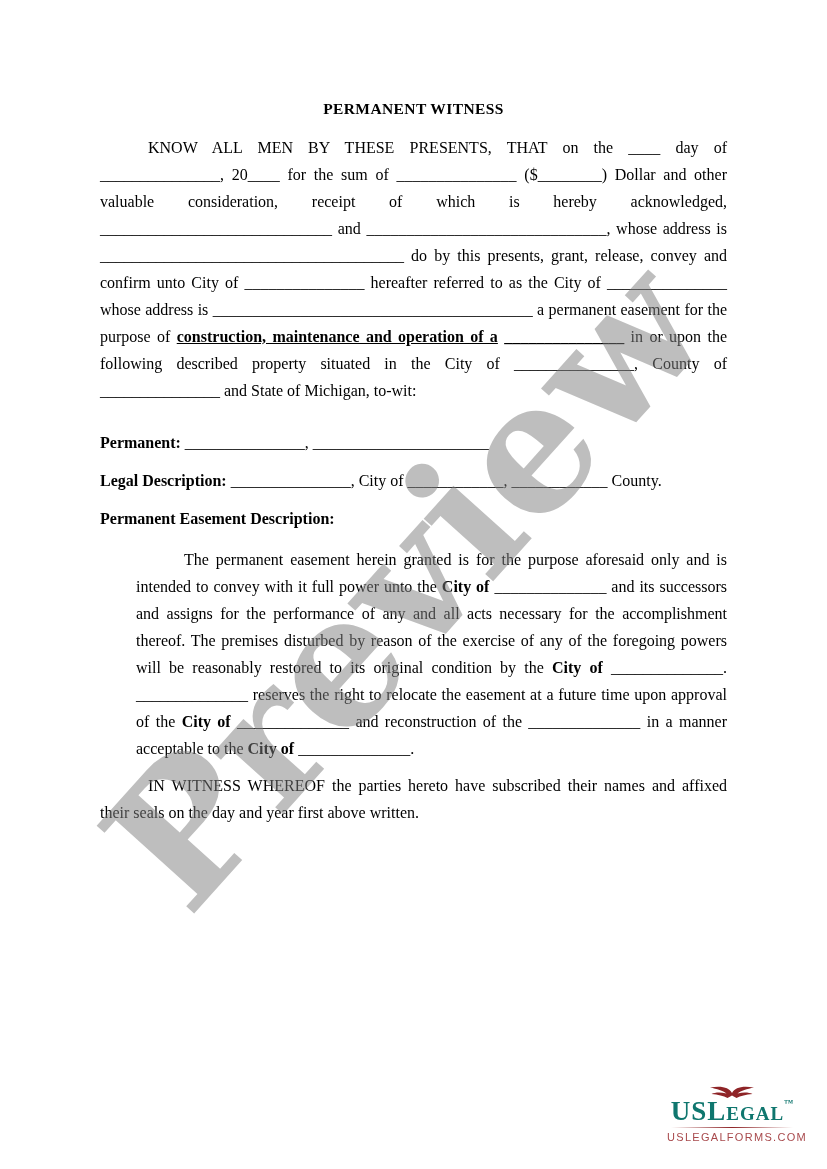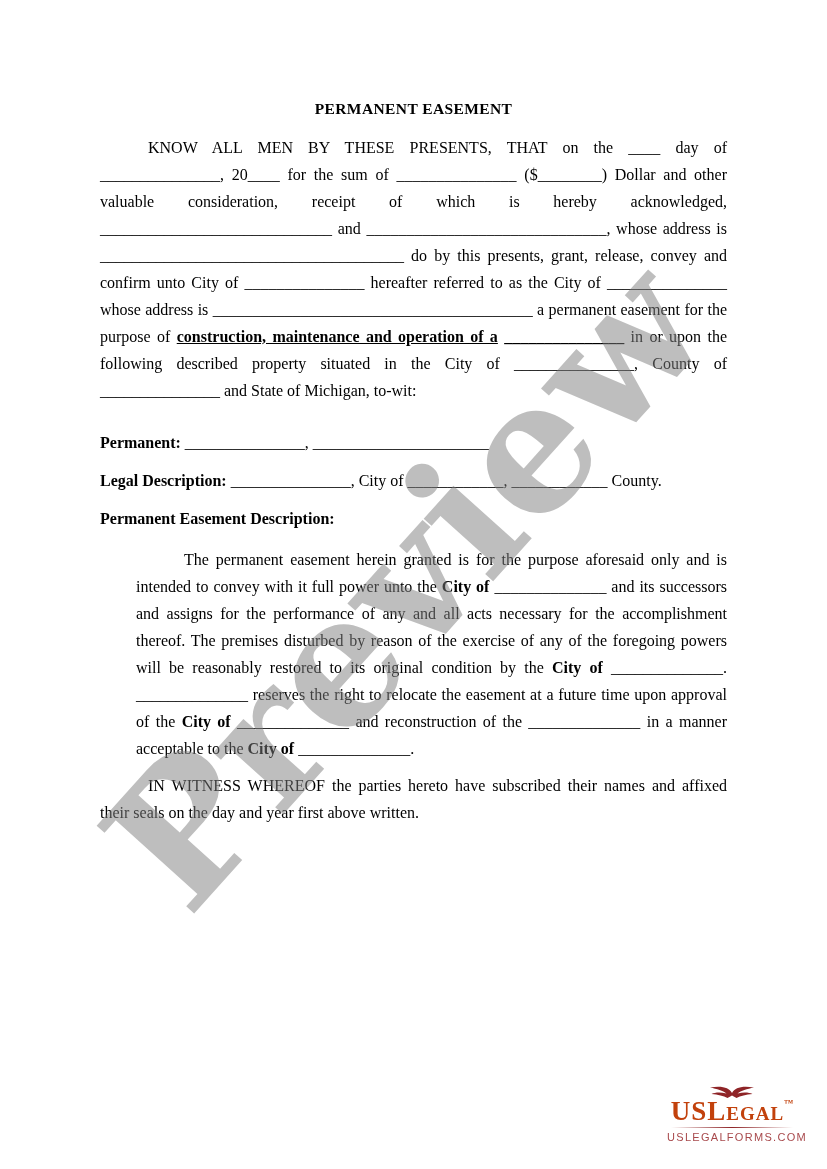--- a/index.html
+++ b/index.html
@@ -72,21 +72,21 @@
     width: 130px;
   }
   .logo .eagle { display: block; margin: 0 auto -2px auto; }
   .logo .brand {
     font-family: "Liberation Serif", serif;
     font-variant: small-caps;
     font-weight: 700;
     font-size: 27px;
     line-height: 1.05;
     letter-spacing: 1px;
-    color: #c2410c;
+    color: #0f766e;
     white-space: nowrap;
   }
   .logo .brand sup {
     font-size: 9px;
     font-variant: normal;
     vertical-align: 14px;
     letter-spacing: 0;
   }
   .logo .rule {
     height: 1px;
@@ -103,21 +103,21 @@
 </style>
 </head>
 <body>
 
 <div class="page">
 
   <div class="watermark">Preview</div>
 
   <div class="content">
 
-    <div class="doc-title">PERMANENT EASEMENT</div>
+    <div class="doc-title">PERMANENT WITNESS</div>
 
     <p class="para indent"><span>KNOW ALL MEN BY THESE PRESENTS, THAT on the ____ day of _______________, 20____ for the sum of _______________ ($________) Dollar and other valuable consideration, receipt of which is hereby acknowledged, _____________________________ and ______________________________, whose address is ______________________________________ do by this presents, grant, release, convey and confirm unto City of _______________ hereafter referred to as the City of _______________ whose address is ________________________________________ a permanent easement for the purpose of </span><span class="b u">construction, maintenance and operation of a</span><span> </span><span class="b">_______________</span><span> in or upon the following described property situated in the City of _______________, County of _______________ and State of Michigan, to-wit:</span></p>
 
     <div class="labels">
       <p class="label-line"><span class="b">Permanent: </span><span>_______________, ______________________</span></p>
       <p class="label-line"><span class="b">Legal Description: </span><span>_______________, City of ____________, ____________ County.</span></p>
       <p class="label-line"><span class="b">Permanent Easement Description:</span></p>
     </div>
 
     <p class="para indent para2"><span>The permanent easement herein granted is for the purpose aforesaid only and is intended to convey with it full power unto the </span><span class="b">City of</span><span> ______________ and its successors and assigns for the performance of any and all acts necessary for the accomplishment thereof. The premises disturbed by reason of the exercise of any of the foregoing powers will be reasonably restored to its original condition by the </span><span class="b">City of</span><span> ______________. ______________ reserves the right to relocate the easement at a future time upon approval of the </span><span class="b">City of</span><span> ______________ and reconstruction of the ______________ in a manner acceptable to the </span><span class="b">City of</span><span> ______________.</span></p>

